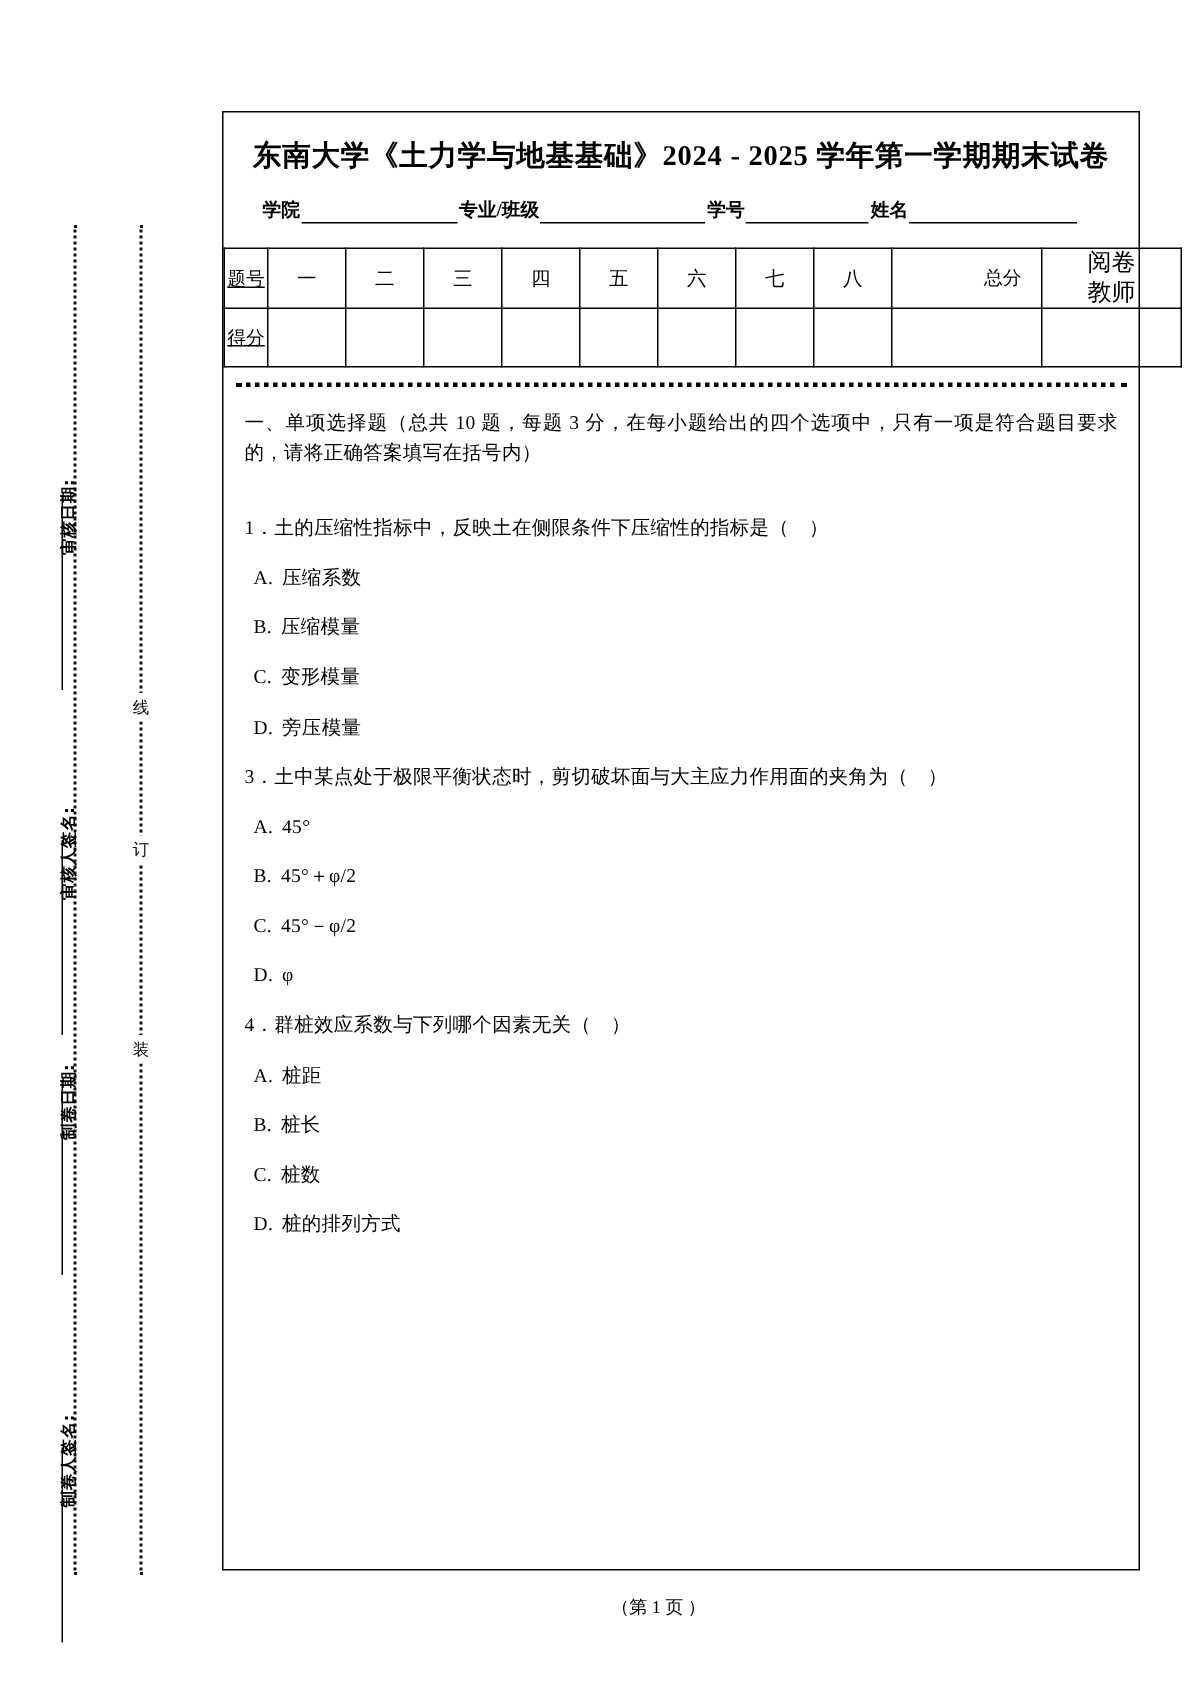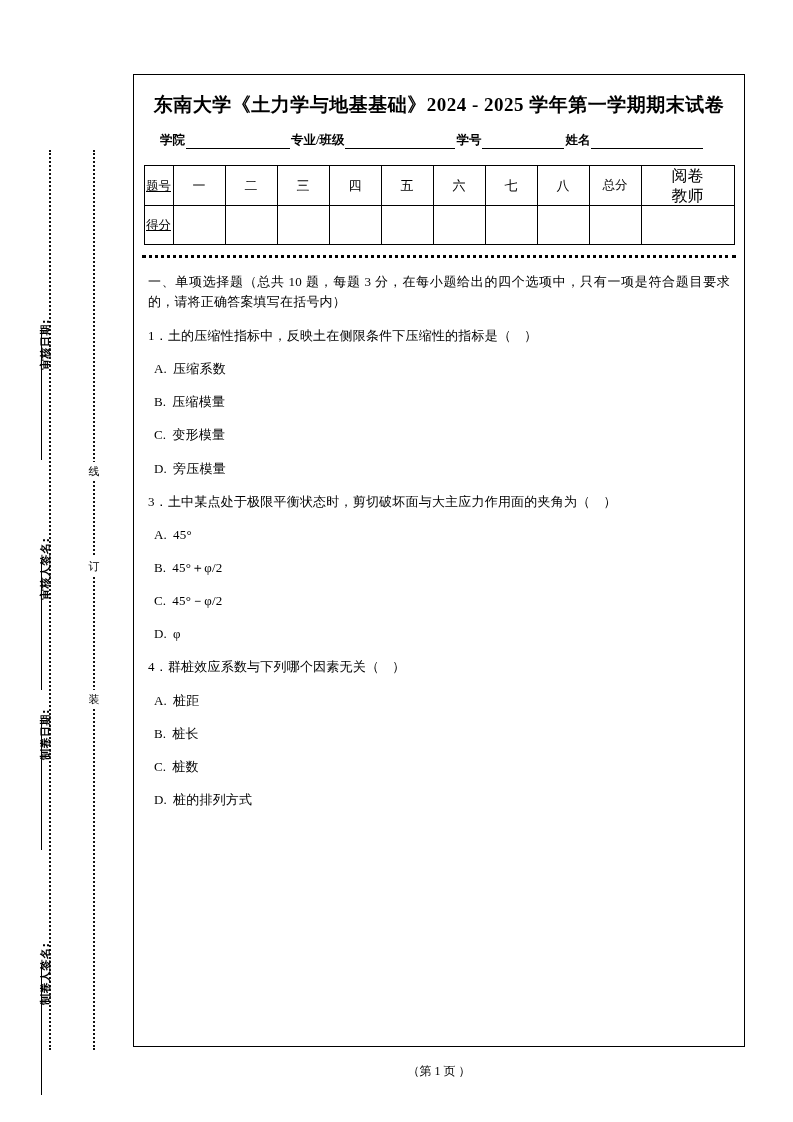--- a/index.html
+++ b/index.html
@@ -59,21 +59,21 @@
     background: #fff;
     font-family: "DejaVu Sans", "Liberation Sans", sans-serif;
     font-size: 11px;
     color: #000;
     padding: 2px 0;
   }
 
   
   #page-box {
     position: absolute;
-    left: 133px;
+    left: 148px;
     top: 74px;
     width: 612px;
     height: 973px;
     border: 1.6px solid #000;
     box-sizing: border-box;
   }
 
   #title {
     margin: 14px 16px 0 16px;
     text-align: center;
@@ -120,39 +120,39 @@
     height: 38px;
     padding: 0;
   }
   #score-table td.lead {
     width: 28px;
     font-size: 12.5px;
     line-height: 1.12;
     text-decoration: underline;
   }
   #score-table td.num { width: 51px; }
-  #score-table td.total { width: 51px; font-size: 12.5px; }
+  #score-table td.total { width: 51px; font-size: 12.5px; padding-left: 48px; }
   #score-table td.marker { width: 92px; font-size: 16px; line-height: 1.2; }
   #score-table tr.row-score td { height: 38px; }
 
   #dot-sep {
     margin: 10px 8px 0 8px;
     border-top: 3px dotted #000;
     height: 0;
   }
 
   
   #body-content {
     margin: 14px 14px 0 14px;
     font-family: "Liberation Serif", "DejaVu Serif", serif;
     font-size: 13px;
     line-height: 1.55;
   }
   .section-head {
-    margin-bottom: 14px;
+    margin-bottom: 30px;
     text-align: justify;
     letter-spacing: 0.2px;
   }
   .qblock { margin-bottom: 2px; }
   .qstem {
     margin-bottom: 13px;
     letter-spacing: 0.2px;
   }
   .qopt {
     margin-bottom: 13px;

